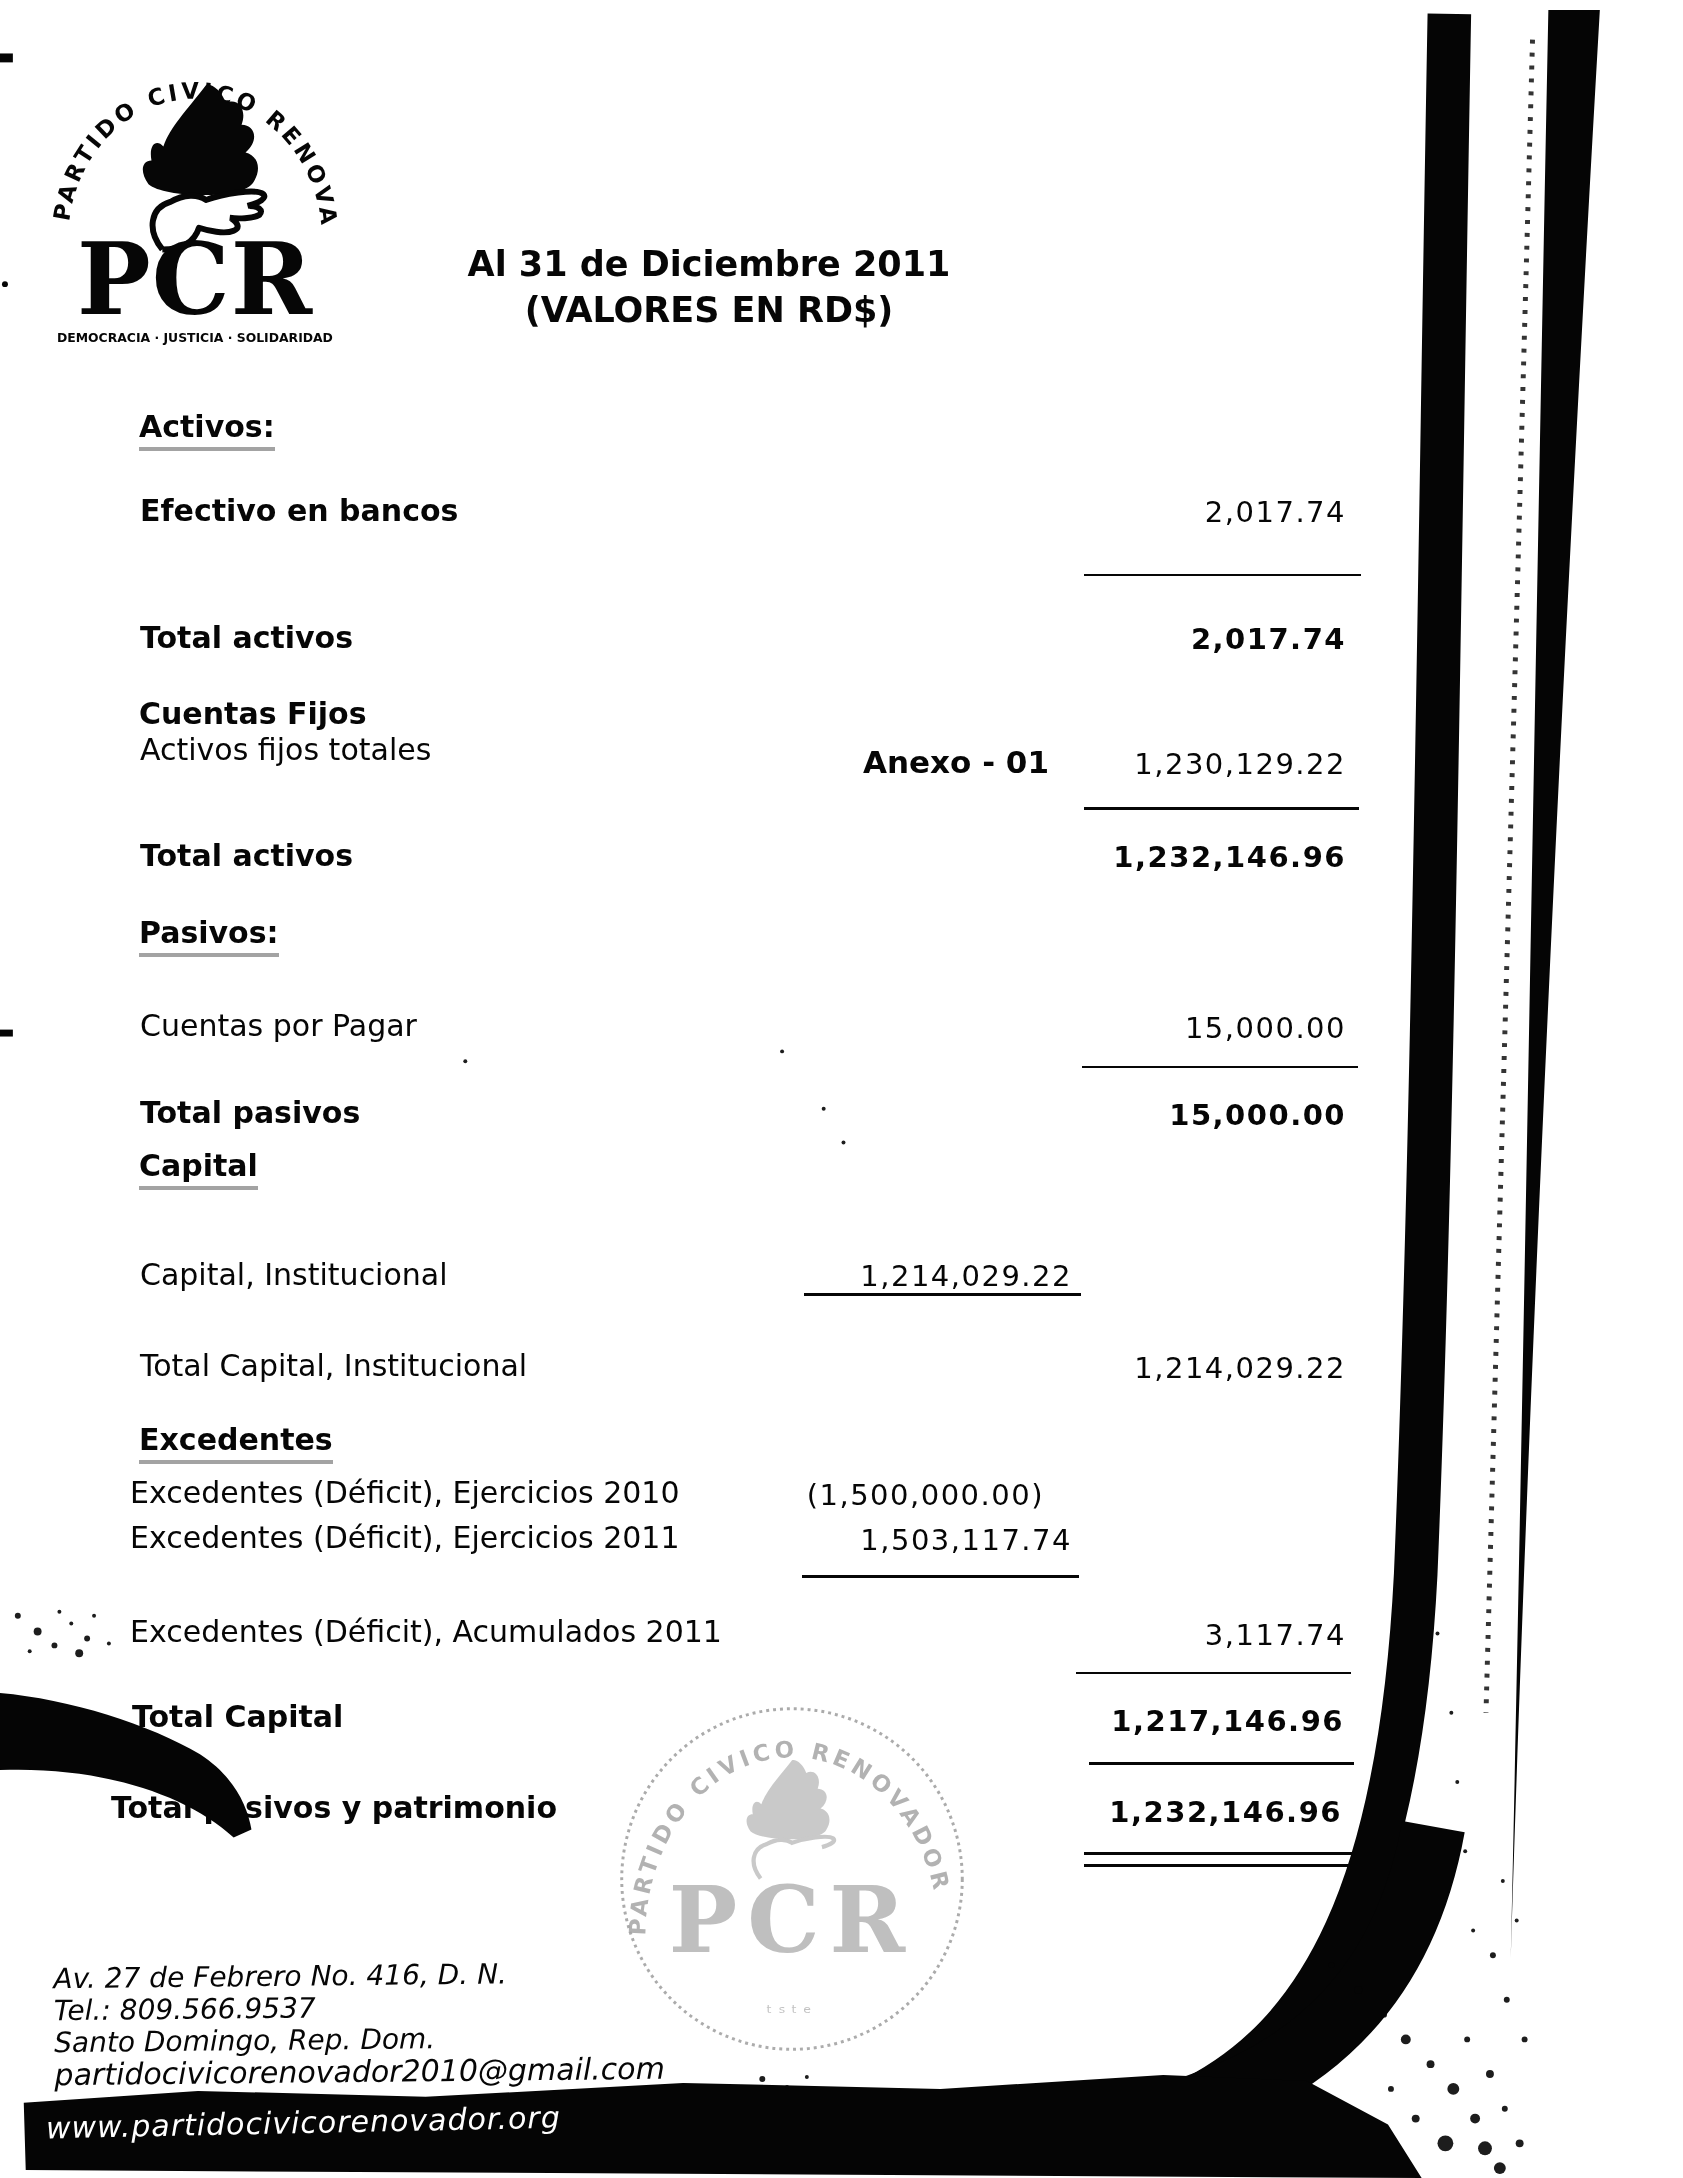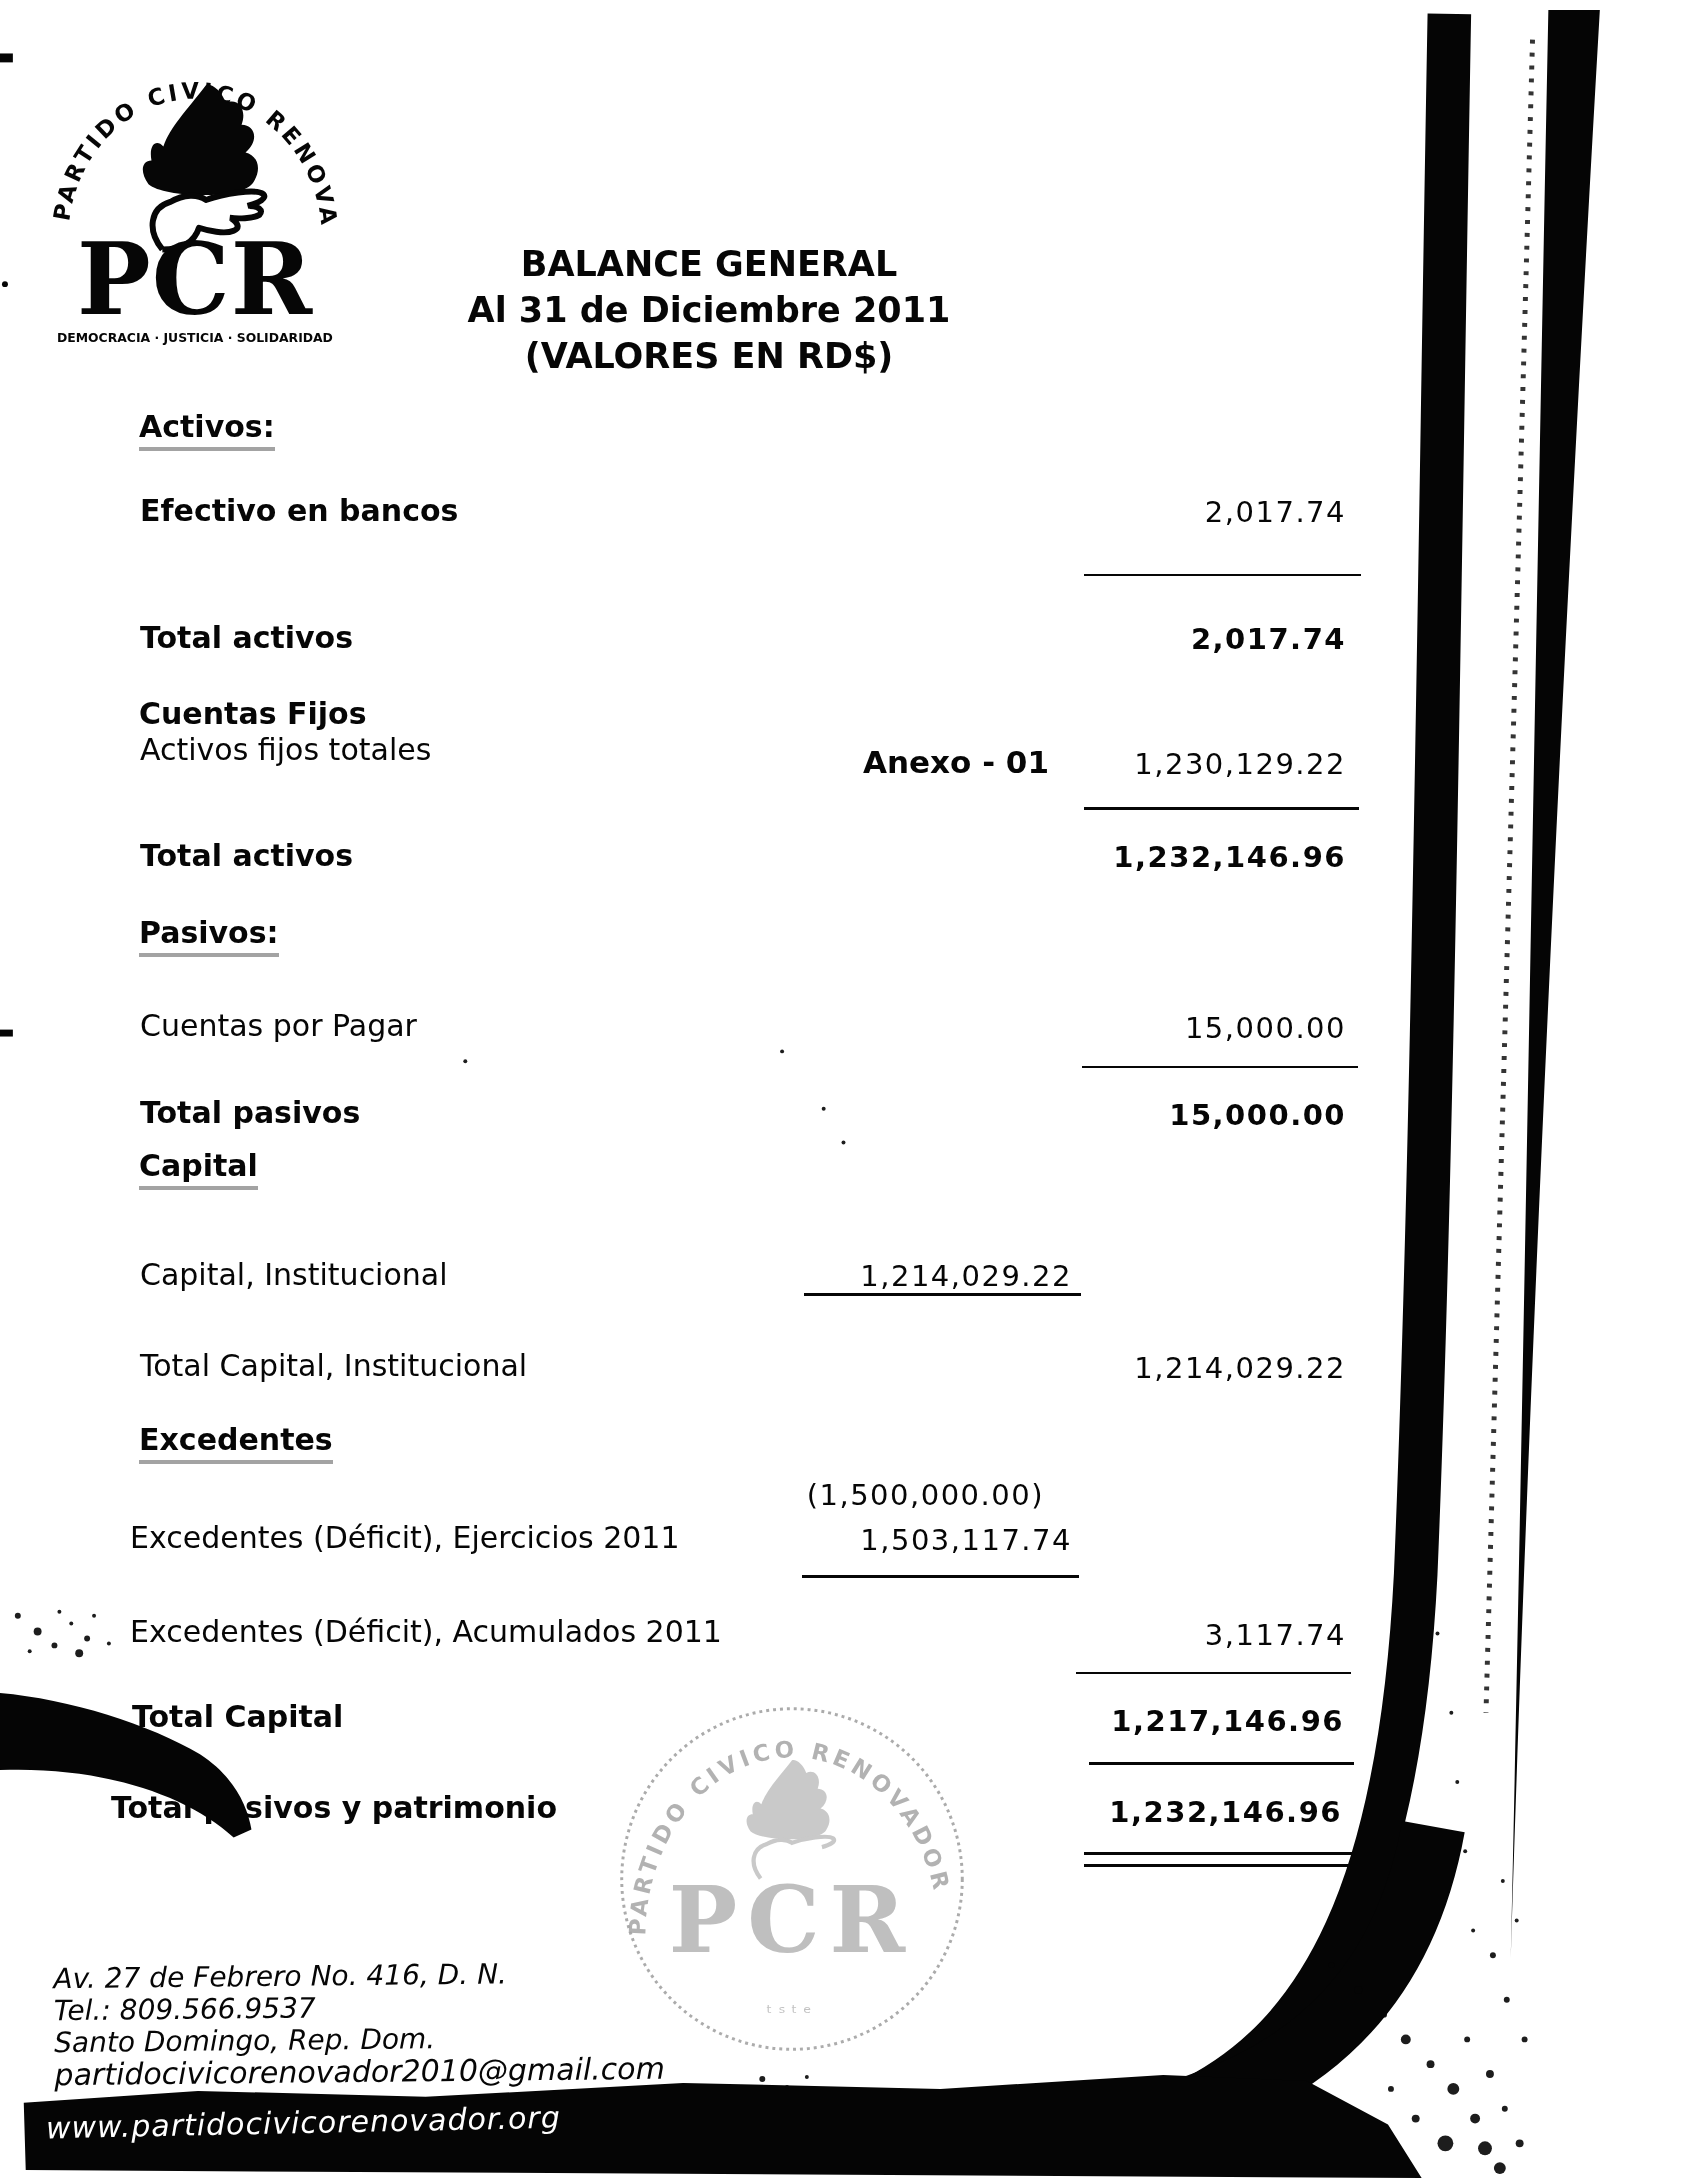--- a/index.html
+++ b/index.html
@@ -80,21 +80,20 @@
       </g>
       <text x="800" y="1972" text-anchor="middle" font-family="'DejaVu Serif',serif" font-weight="bold" font-size="92" letter-spacing="10" fill="#949494" opacity="0.75">PCR</text>
       <text x="800" y="2040" text-anchor="middle" font-size="20" letter-spacing="6" fill="#a2a2a2" opacity="0.8">ᵗˢᵗᵉ</text>
     </g>
   </svg>
 
   <div class="abs logo-pcr txt">PCR</div>
   <div class="abs logo-motto txt">DEMOCRACIA · JUSTICIA · SOLIDARIDAD</div>
 
   <div class="abs title-block">
-    <div>BALANCE GENERAL</div>
     <div>Al 31 de Diciembre 2011</div>
     <div>(VALORES EN RD$)</div>
   </div>
 
   <div class="abs txt h" style="left:139px; top:409px;">Activos:</div>
   <div class="abs txt lbl" style="left:140px; top:493px;font-weight:bold;">Efectivo en bancos</div>
   <div class="abs txt num" style="right:337px; top:495px;">2,017.74</div>
   <div class="rule" style="left:1084px; top:574px; width:277px;"></div>
   <div class="abs txt lblb" style="left:140px; top:620px;">Total activos</div>
   <div class="abs txt numb" style="right:337px; top:622px;">2,017.74</div>
@@ -115,20 +114,21 @@
   <div class="abs txt numb" style="right:337px; top:1098px;">15,000.00</div>
 
   <div class="abs txt h" style="left:139px; top:1148px;">Capital</div>
   <div class="abs txt lbl" style="left:140px; top:1257px;">Capital, Institucional</div>
   <div class="abs txt num" style="right:611px; top:1259px;">1,214,029.22</div>
   <div class="rule" style="left:804px; top:1293px; width:277px; height:3px;"></div>
   <div class="abs txt lbl" style="left:140px; top:1348px;">Total Capital, Institucional</div>
   <div class="abs txt num" style="right:337px; top:1351px;">1,214,029.22</div>
 
   <div class="abs txt h" style="left:139px; top:1422px;">Excedentes</div>
+  <div class="abs txt lbl" style="left:130px; top:1475px;">Excedentes (Déficit), Ejercicios 2010</div>
   <div class="abs txt num" style="right:639px; top:1478px;">(1,500,000.00)</div>
   <div class="abs txt lbl" style="left:130px; top:1520px;">Excedentes (Déficit), Ejercicios 2011</div>
   <div class="abs txt num" style="right:611px; top:1523px;">1,503,117.74</div>
   <div class="rule" style="left:802px; top:1575px; width:277px; height:3px;"></div>
   <div class="abs txt lbl" style="left:130px; top:1614px;">Excedentes (Déficit), Acumulados 2011</div>
   <div class="abs txt num" style="right:337px; top:1618px;">3,117.74</div>
   <div class="rule" style="left:1076px; top:1672px; width:275px;"></div>
 
   <div class="abs txt lblb" style="left:132px; top:1699px;">Total Capital</div>
   <div class="abs txt numb" style="right:339px; top:1704px;">1,217,146.96</div>

